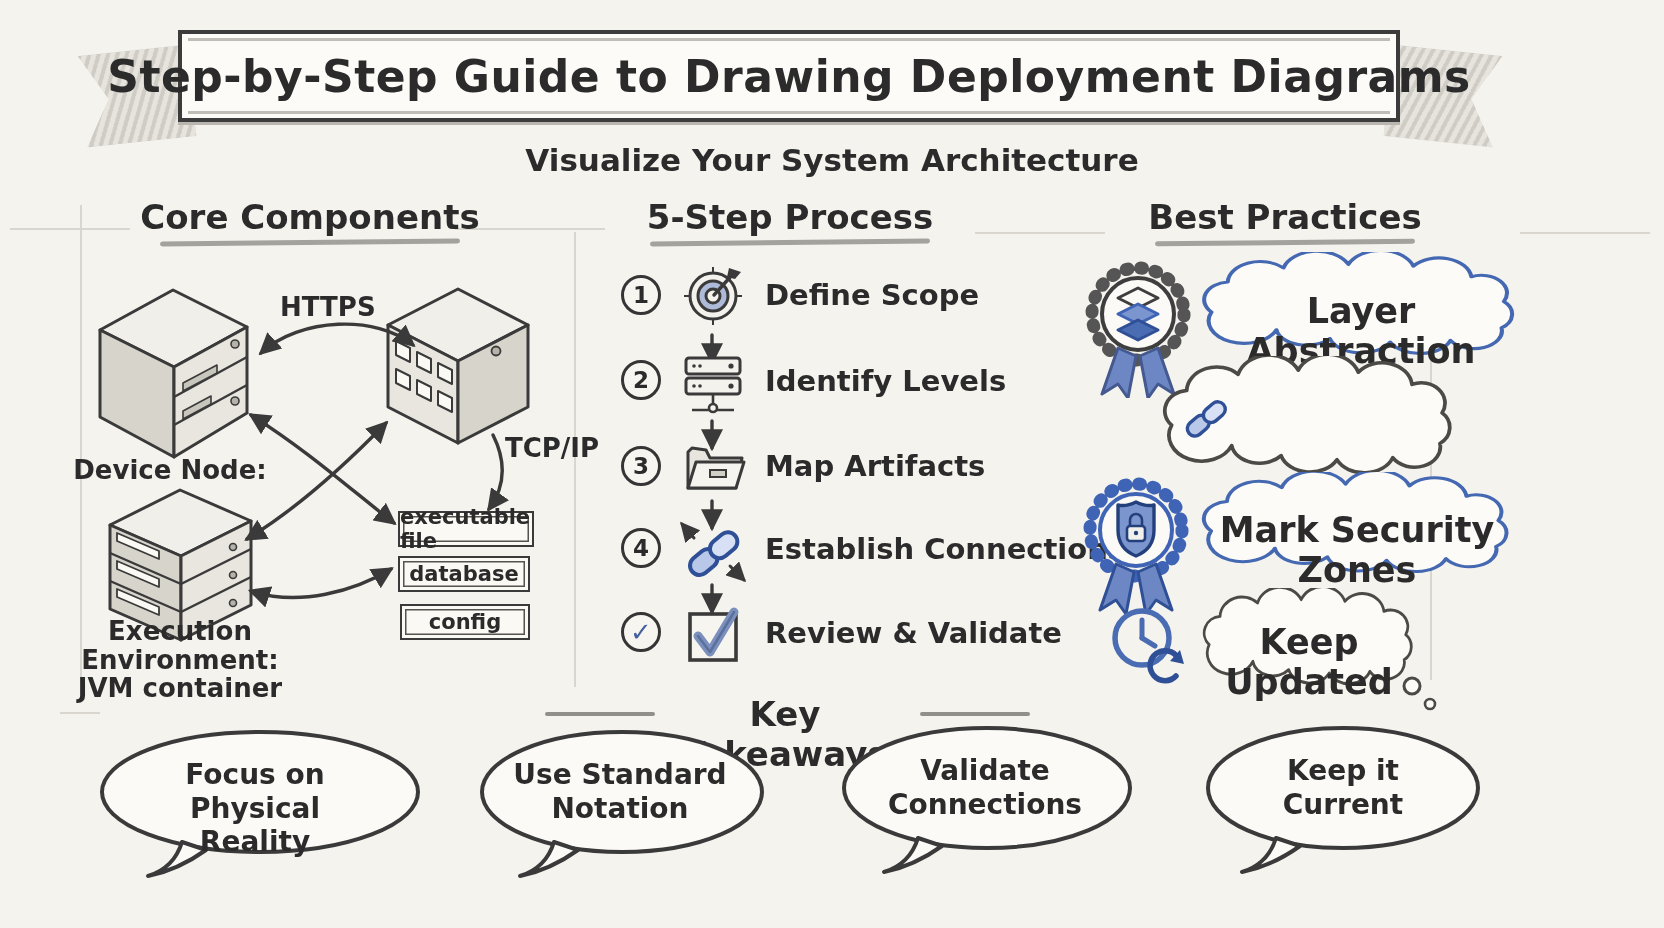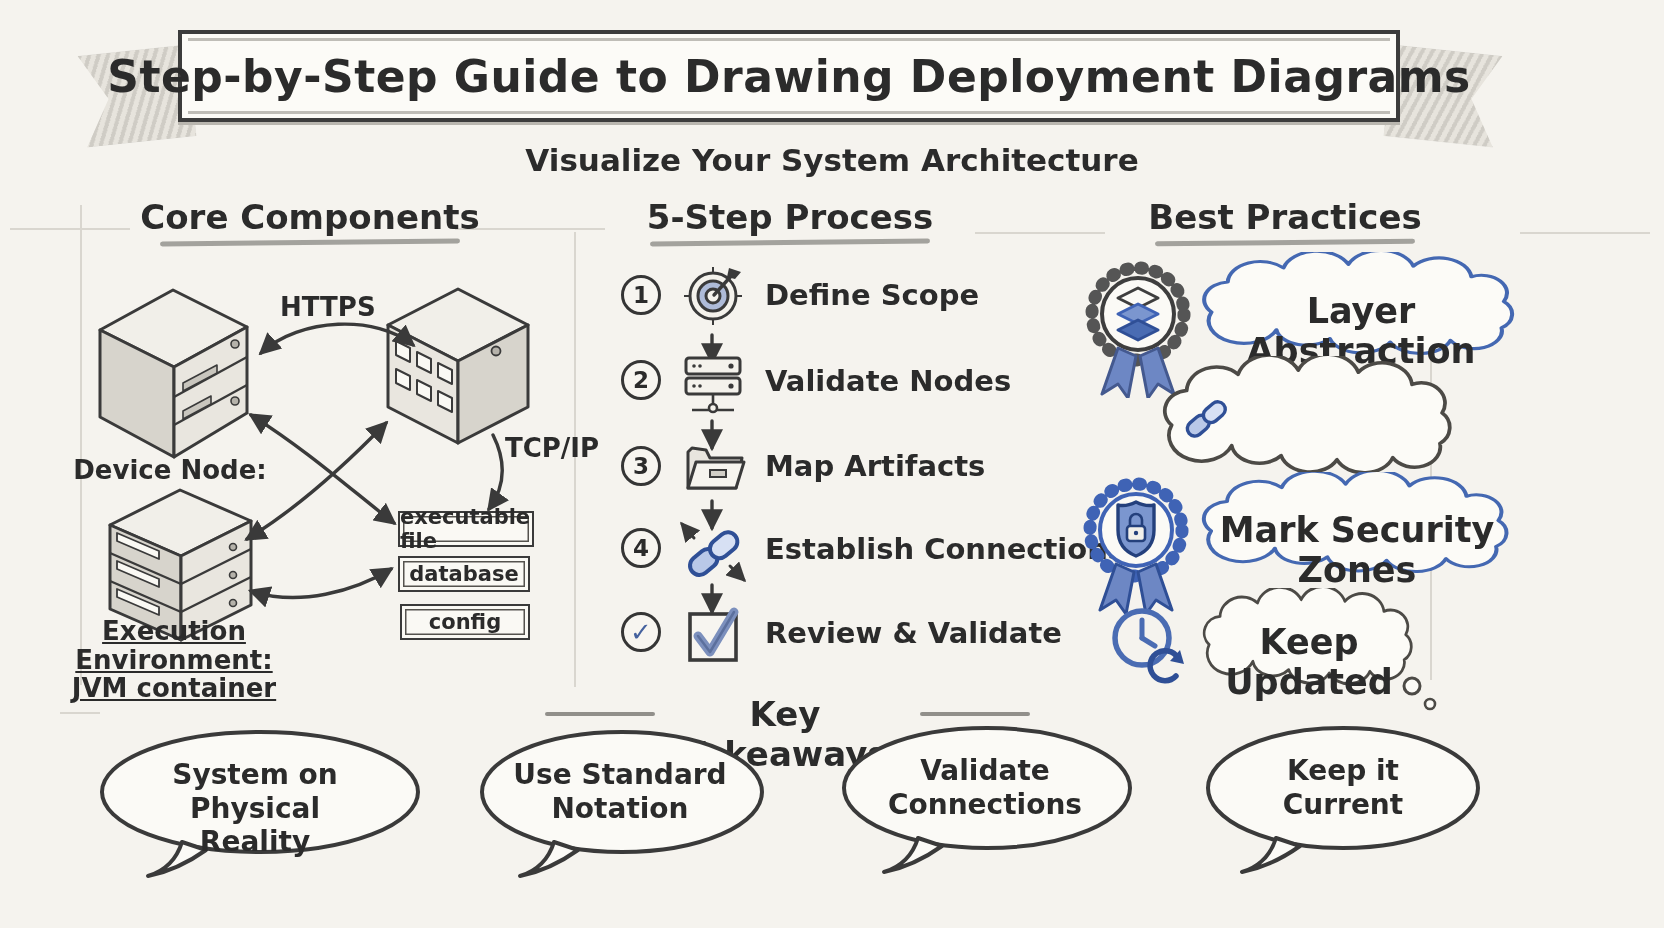--- a/index.html
+++ b/index.html
@@ -143,21 +143,21 @@
       <path d="M196,346 C244,362 300,346 336,324" marker-start="url(#ah)" marker-end="url(#ah)"></path>
     </g>
   </svg>
 
   <div class="abs wire-label" style="left:280px;top:292px;">HTTPS</div>
   <div class="abs wire-label" style="left:505px;top:433px;">TCP/IP</div>
 
   <div class="abs ctr node-label" style="left:55px;top:424px;width:230px;margin-top:32px;">
     <div>Device Node:</div>
   </div>
-  <div class="abs ctr node-label" style="left:24px;top:617px;width:300px;text-decoration:underline;">
+  <div class="abs ctr node-label" style="left:30px;top:617px;width:300px;">
     <div>Execution Environment:</div>
     <div>JVM container</div>
   </div>
 
   <div class="abs artifact-box" style="left:398px;top:511px;width:136px;height:36px;">executable file</div>
   <div class="abs artifact-box" style="left:398px;top:556px;width:132px;height:36px;">database</div>
   <div class="abs artifact-box" style="left:400px;top:604px;width:130px;height:36px;">config</div>
 
   <div class="abs step-marker" style="left:621px;top:275px;">1</div>
   <svg class="abs" style="left:681px;top:262px;" width="66" height="66" viewBox="0 0 66 66">
@@ -191,21 +191,21 @@
       <circle cx="16" cy="34" r="1.8"></circle>
         <circle cx="22" cy="34" r="1.8"></circle>
         <circle cx="53" cy="34" r="2.6"></circle>
     </g>
     <g stroke="#3a3a3a" stroke-width="2.6" fill="#f4f2ec">
       <line x1="35" y1="42" x2="35" y2="54"></line>
       <line x1="14" y1="58" x2="56" y2="58"></line>
       <circle cx="35" cy="56" r="4"></circle>
     </g>
   </svg>
-  <div class="abs step-label" style="left:765px;top:364px;">Validate Nodes</div>
+  <div class="abs step-label" style="left:765px;top:364px;">Identify Levels</div>
   <svg class="abs" style="left:700px;top:418px;" width="24" height="40" viewBox="0 0 24 40">
     <path d="M12,3 L12,30" stroke="#3a3a3a" stroke-width="3.4" fill="none" marker-end="url(#ah)" stroke-linecap="round"></path>
   </svg>
 
   <div class="abs step-marker" style="left:621px;top:446px;">3</div>
   <svg class="abs" style="left:680px;top:438px;" width="68" height="58" viewBox="0 0 68 58">
     <path d="M8,14 L8,50 L56,50 L62,20 L30,20 L26,12 L12,10 z" fill="#e8e5de" stroke="#3a3a3a" stroke-width="3" stroke-linejoin="round"></path>
     <path d="M8,50 L16,24 L64,24 L56,50 z" fill="#f6f4ee" stroke="#3a3a3a" stroke-width="3" stroke-linejoin="round"></path>
     <rect x="30" y="32" width="16" height="7" fill="#d2cfc7" stroke="#3a3a3a" stroke-width="2"></rect>
   </svg>
@@ -292,21 +292,21 @@
   </svg>
 
   <div class="abs kt-line" style="left:545px;top:712px;width:110px;"></div>
   <div class="abs ctr kt-head" style="left:660px;top:694px;width:250px;">Key Takeaways</div>
   <div class="abs kt-line" style="left:920px;top:712px;width:110px;"></div>
 
   <svg class="abs" style="left:90px;top:726px;" width="336" height="160" viewBox="0 0 336 160">
     <ellipse cx="170" cy="66" rx="158" ry="60" fill="#fbfaf6" stroke="#3a3a3a" stroke-width="4"></ellipse>
     <path d="M92,116 q -8,26 -34,34 q 30,-6 58,-26 z" fill="#fbfaf6" stroke="#3a3a3a" stroke-width="4" stroke-linejoin="round"></path>
   </svg>
-  <div class="abs ctr bubble-text" style="left:130px;top:758px;width:250px;">System on Physical Reality</div>
+  <div class="abs ctr bubble-text" style="left:130px;top:758px;width:250px;">Focus on Physical Reality</div>
 
   <svg class="abs" style="left:470px;top:726px;" width="300" height="160" viewBox="0 0 300 160">
     <ellipse cx="152" cy="66" rx="140" ry="60" fill="#fbfaf6" stroke="#3a3a3a" stroke-width="4"></ellipse>
     <path d="M84,116 q -8,26 -34,34 q 30,-6 58,-26 z" fill="#fbfaf6" stroke="#3a3a3a" stroke-width="4" stroke-linejoin="round"></path>
   </svg>
   <div class="abs ctr bubble-text" style="left:500px;top:758px;width:240px;">Use Standard Notation</div>
 
   <svg class="abs" style="left:832px;top:722px;" width="306" height="160" viewBox="0 0 306 160">
     <ellipse cx="155" cy="66" rx="143" ry="60" fill="#fbfaf6" stroke="#3a3a3a" stroke-width="4"></ellipse>
     <path d="M86,116 q -8,26 -34,34 q 30,-6 58,-26 z" fill="#fbfaf6" stroke="#3a3a3a" stroke-width="4" stroke-linejoin="round"></path>

